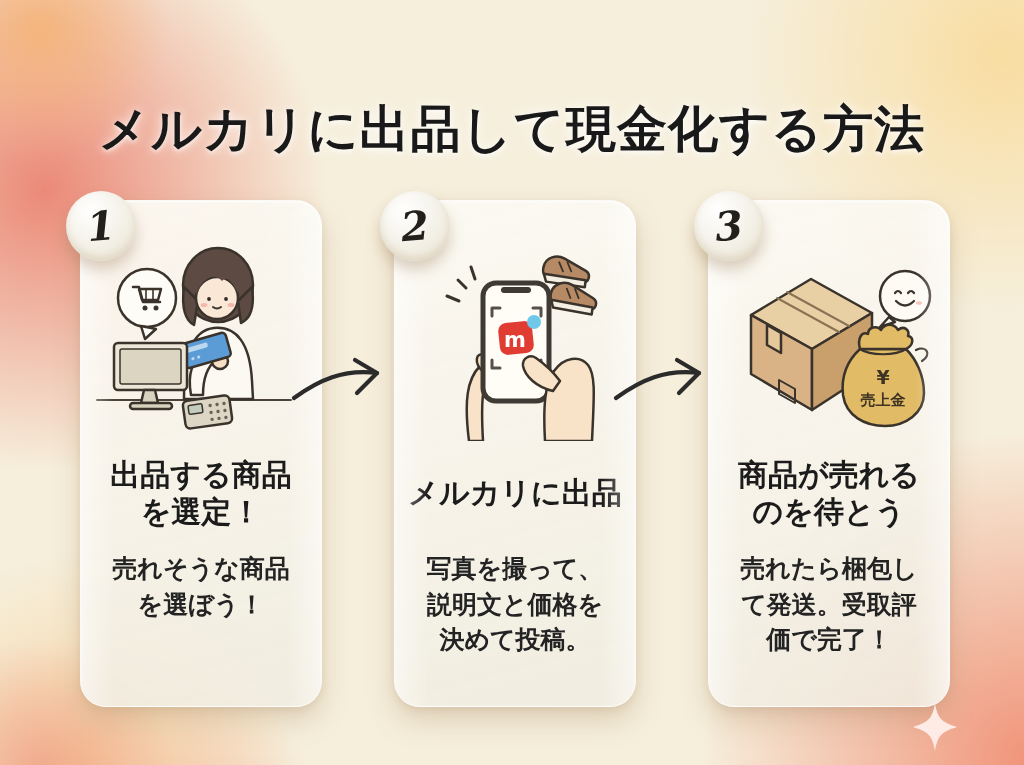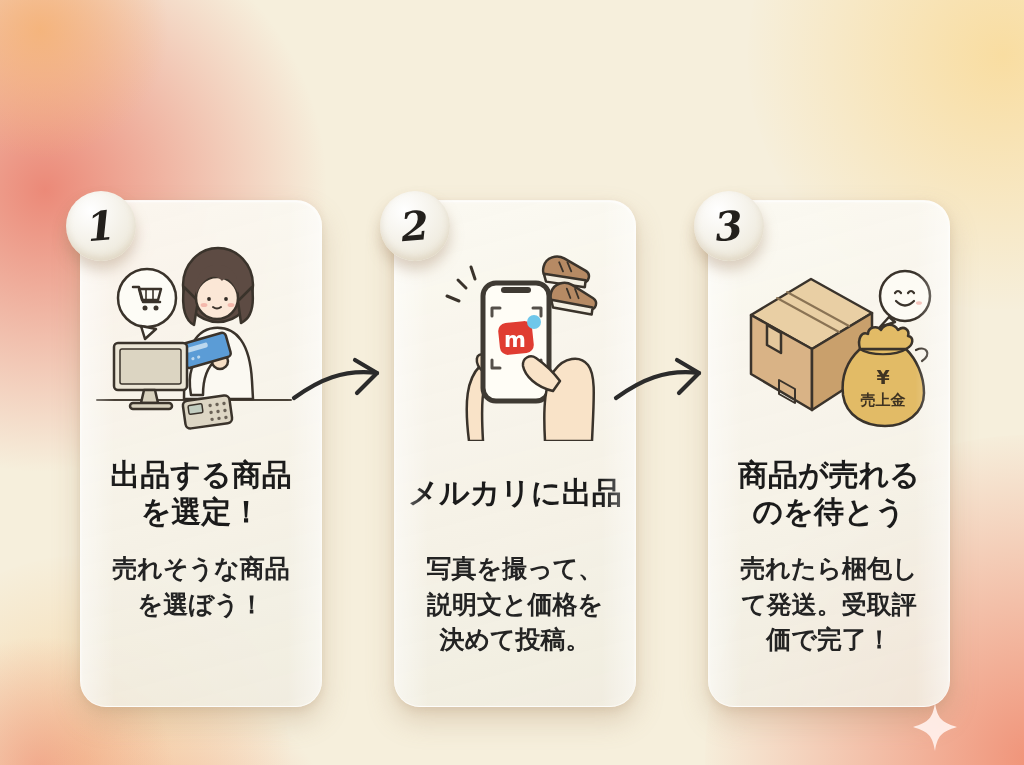--- a/index.html
+++ b/index.html
@@ -64,20 +64,21 @@
 <div class="page">
 
   <div class="blob blob-tl"></div>
   <div class="blob blob-tl2"></div>
   <div class="blob blob-tr"></div>
   <div class="blob blob-br"></div>
   <div class="blob blob-bl"></div>
   <div class="blob blob-bl2"></div>
   <div class="blob blob-bl3"></div>
 
+  <h1 class="title">メルカリに出品して現金化する方法</h1>
 
   <div class="cards">
 
     <section class="card">
       <div class="badge">
         <span>1</span>
       </div>
       <svg class="illo" width="240" height="238" viewBox="0 0 240 238">
         <g stroke="#3a332b" stroke-width="2.5" fill="none" stroke-linecap="round" stroke-linejoin="round">
 

